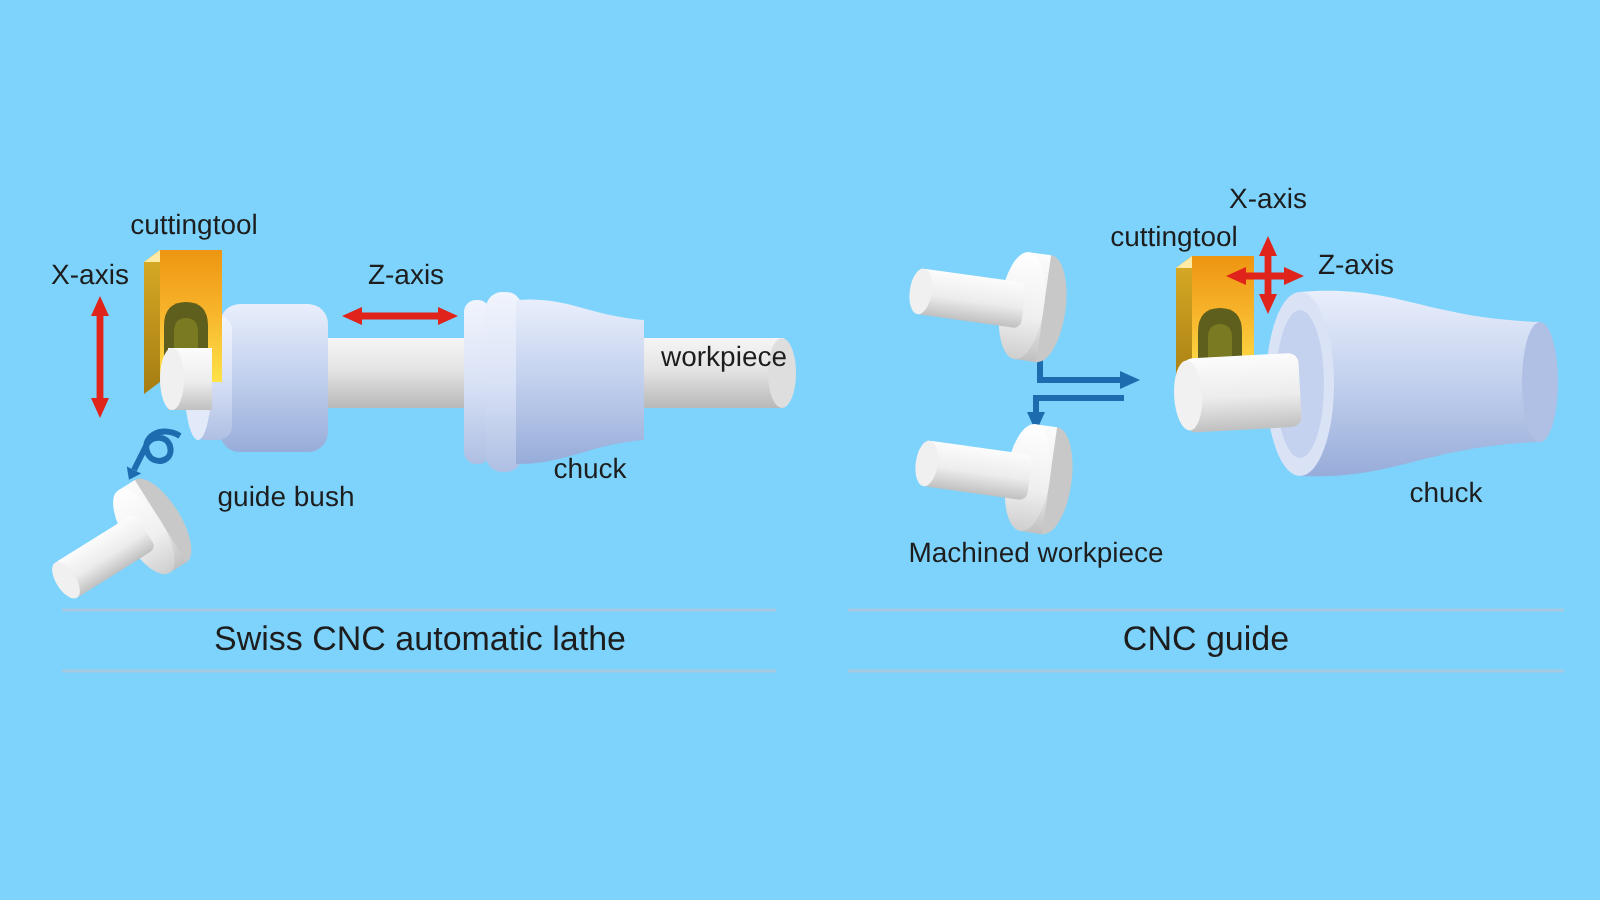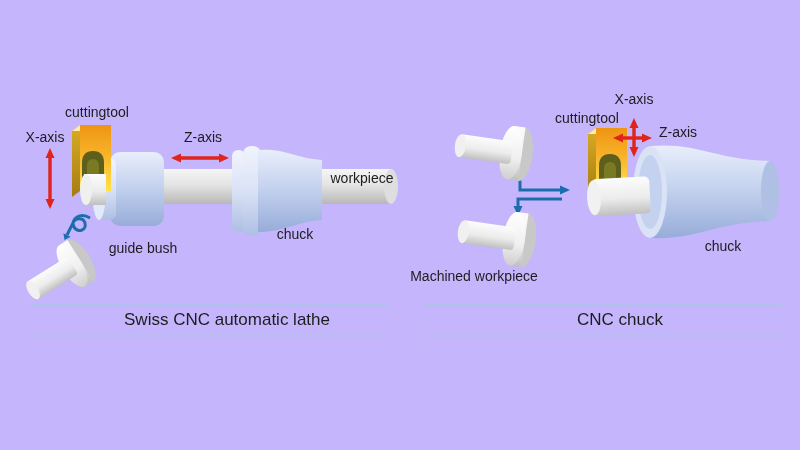--- a/index.html
+++ b/index.html
@@ -1,27 +1,27 @@
 <!DOCTYPE html>
 <html><head>
 <meta charset="utf-8">
 <style>
   html,body{margin:0;padding:0;background:#ffffff;}
   .canvas{
-    position:relative;width:800px;height:450px;background:#c4b5fd;overflow:hidden;
+    position:relative;width:800px;height:450px;background:#7dd3fc;overflow:hidden;
     font-family:"Liberation Sans", sans-serif;color:#1d1d1d;
   }
   .canvas svg{position:absolute;left:0;top:0;}
   .lbl{
     position:absolute;transform:translateX(-50%);white-space:nowrap;
     font-size:14px;line-height:16px;color:#1d1d1d;
   }
   .ttl{
     position:absolute;transform:translateX(-50%);white-space:nowrap;
-    font-size:17px;line-height:20px;color:#1d1d1d;margin-left:17px;
+    font-size:17px;line-height:20px;color:#1d1d1d;
   }
   .red-line{stroke:#e0231b;stroke-width:3.4;fill:none;}
   .red-head{fill:#e0231b;}
   .blue-line{stroke:#1e6cb0;stroke-width:3;fill:none;}
   .blue-head{fill:#1e6cb0;}
   .rule{stroke:#a6c9e2;stroke-width:1.6;}
 </style>
 </head>
 <body>
 
@@ -179,16 +179,16 @@
   <div class="lbl" style="left:203px;top:129px">Z-axis</div>
   <div class="lbl" style="left:362px;top:170px">workpiece</div>
   <div class="lbl" style="left:143px;top:240px">guide bush</div>
   <div class="lbl" style="left:295px;top:226px">chuck</div>
   <div class="ttl" style="left:210px;top:310px">Swiss CNC automatic lathe</div>
 
   <div class="lbl" style="left:634px;top:91px">X-axis</div>
   <div class="lbl" style="left:587px;top:110px">cuttingtool</div>
   <div class="lbl" style="left:678px;top:124px">Z-axis</div>
   <div class="lbl" style="left:723px;top:238px">chuck</div>
-  <div class="lbl" style="left:474px;top:268px">Machined workpiece</div>
-  <div class="ttl" style="left:603px;top:310px">CNC chuck</div>
+  <div class="lbl" style="left:518px;top:268px">Machined workpiece</div>
+  <div class="ttl" style="left:603px;top:310px">CNC guide</div>
 
 </div>
 
 </body></html>

